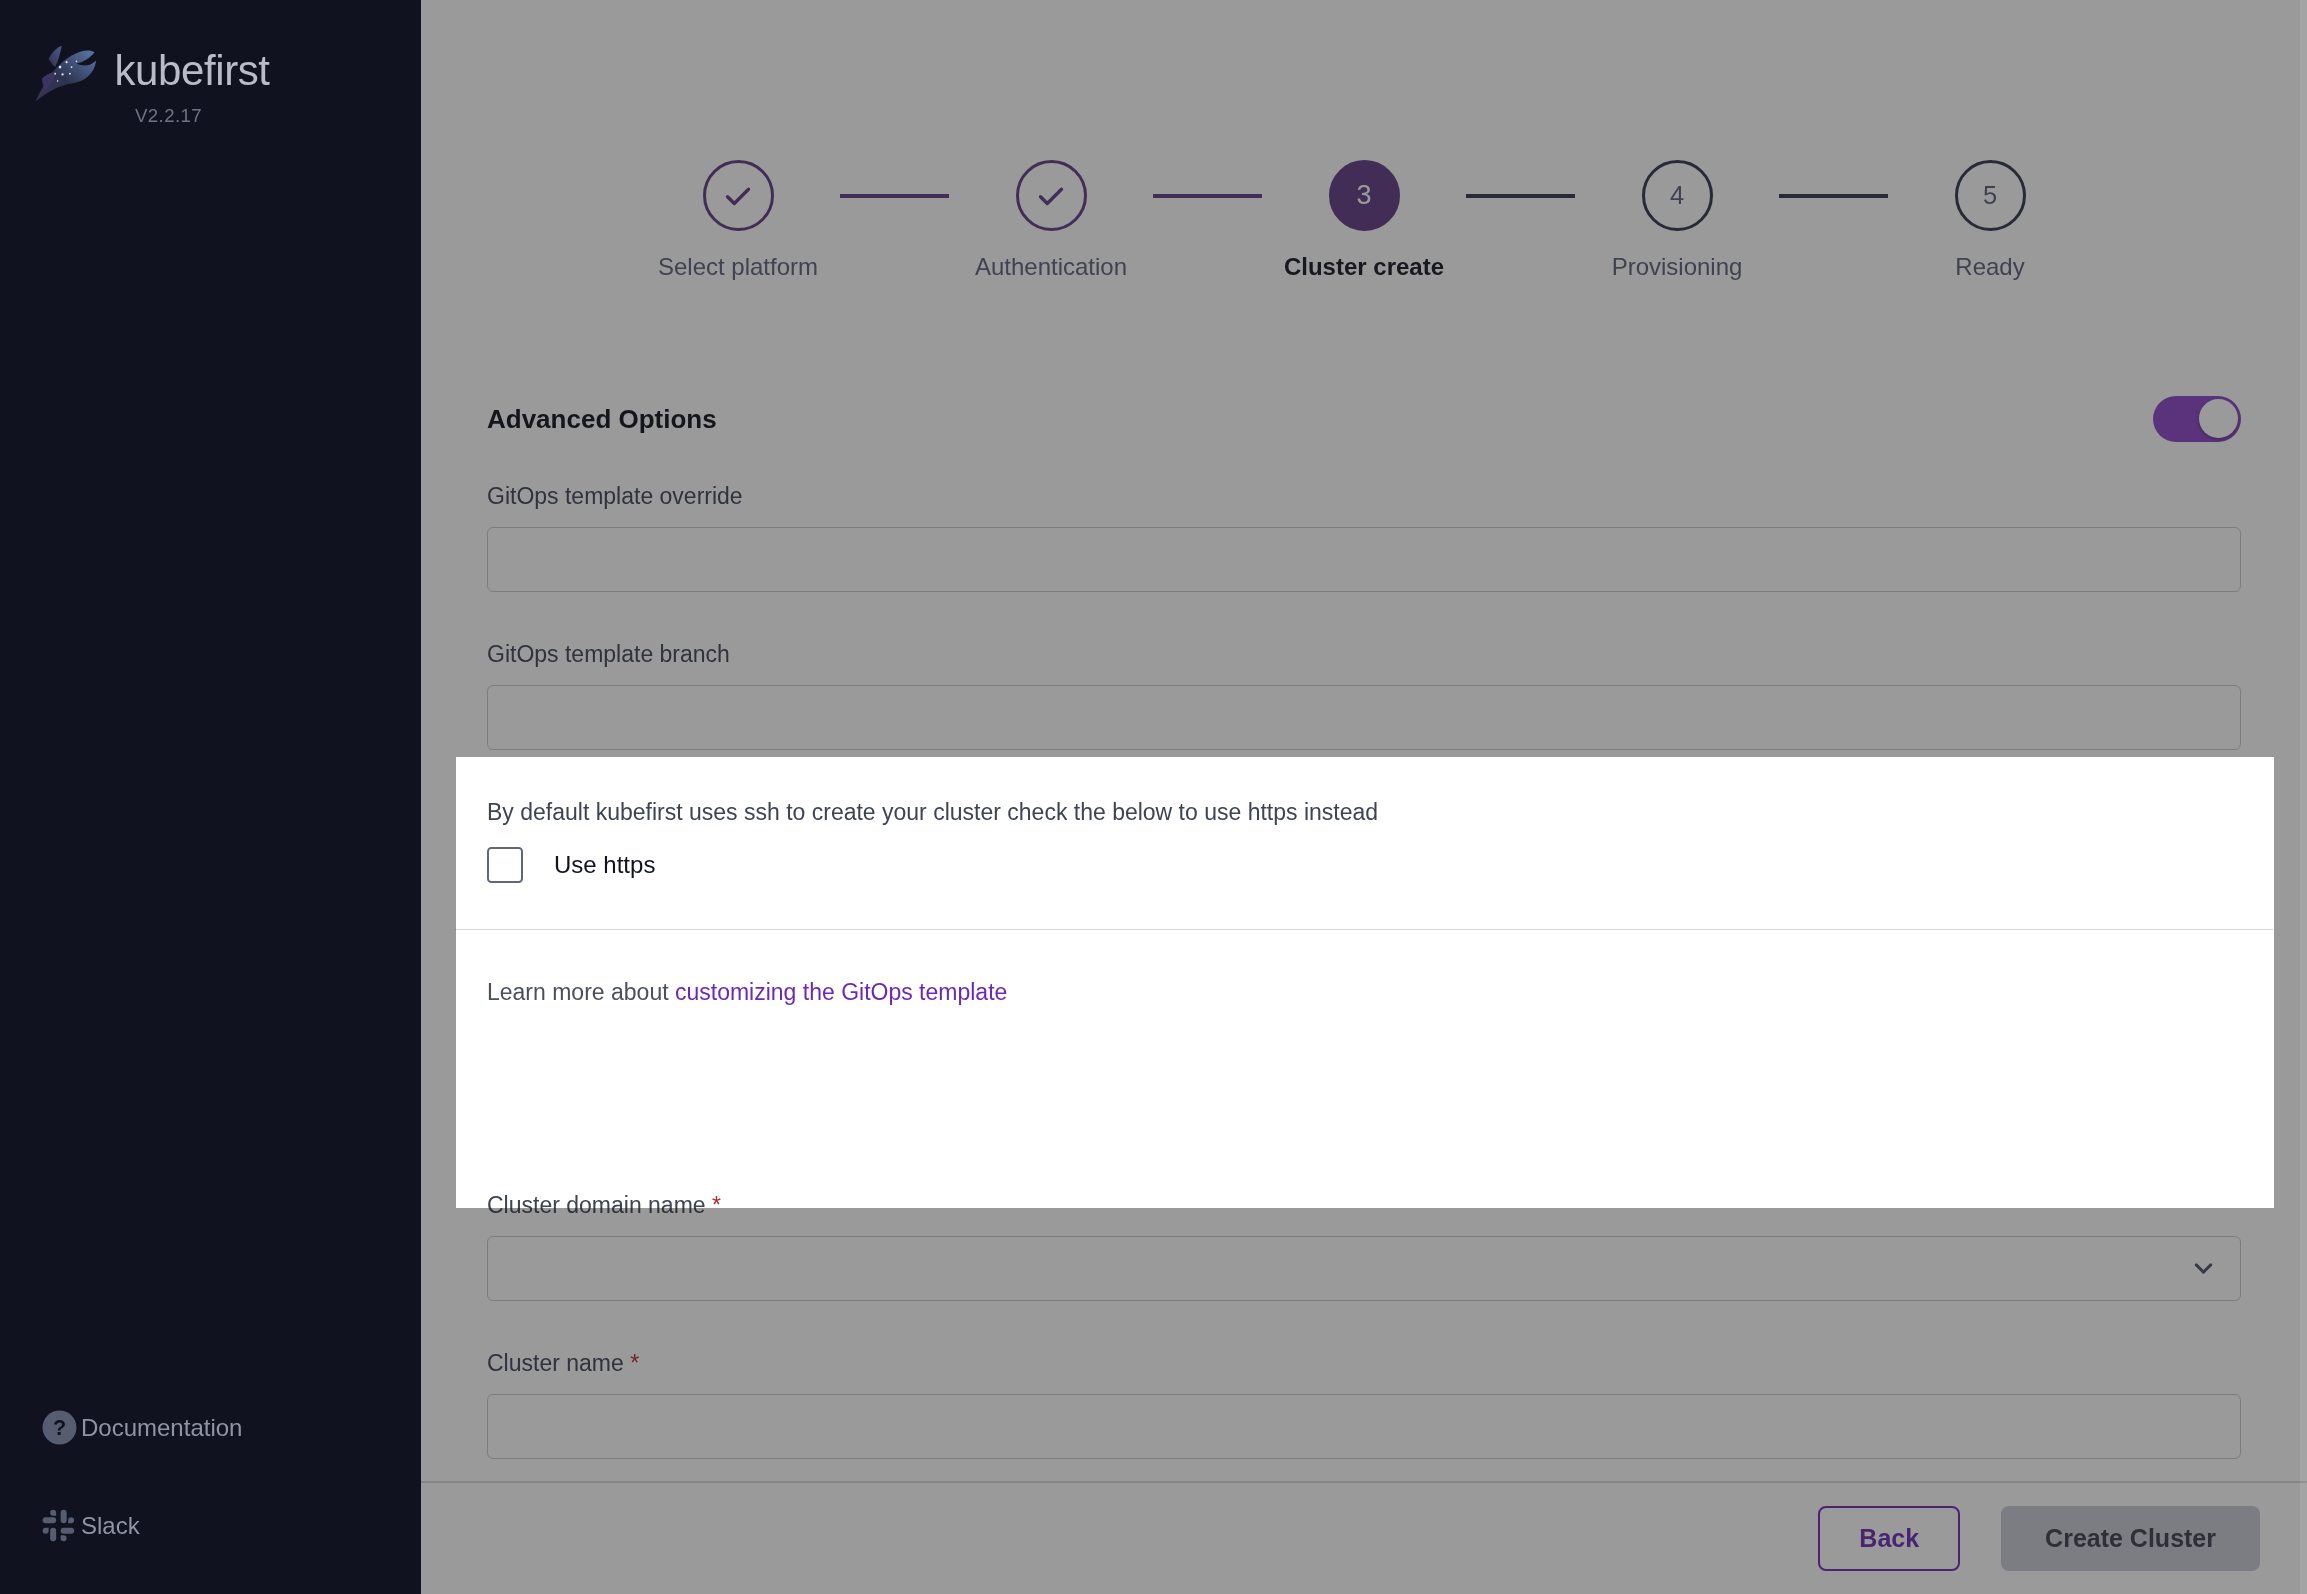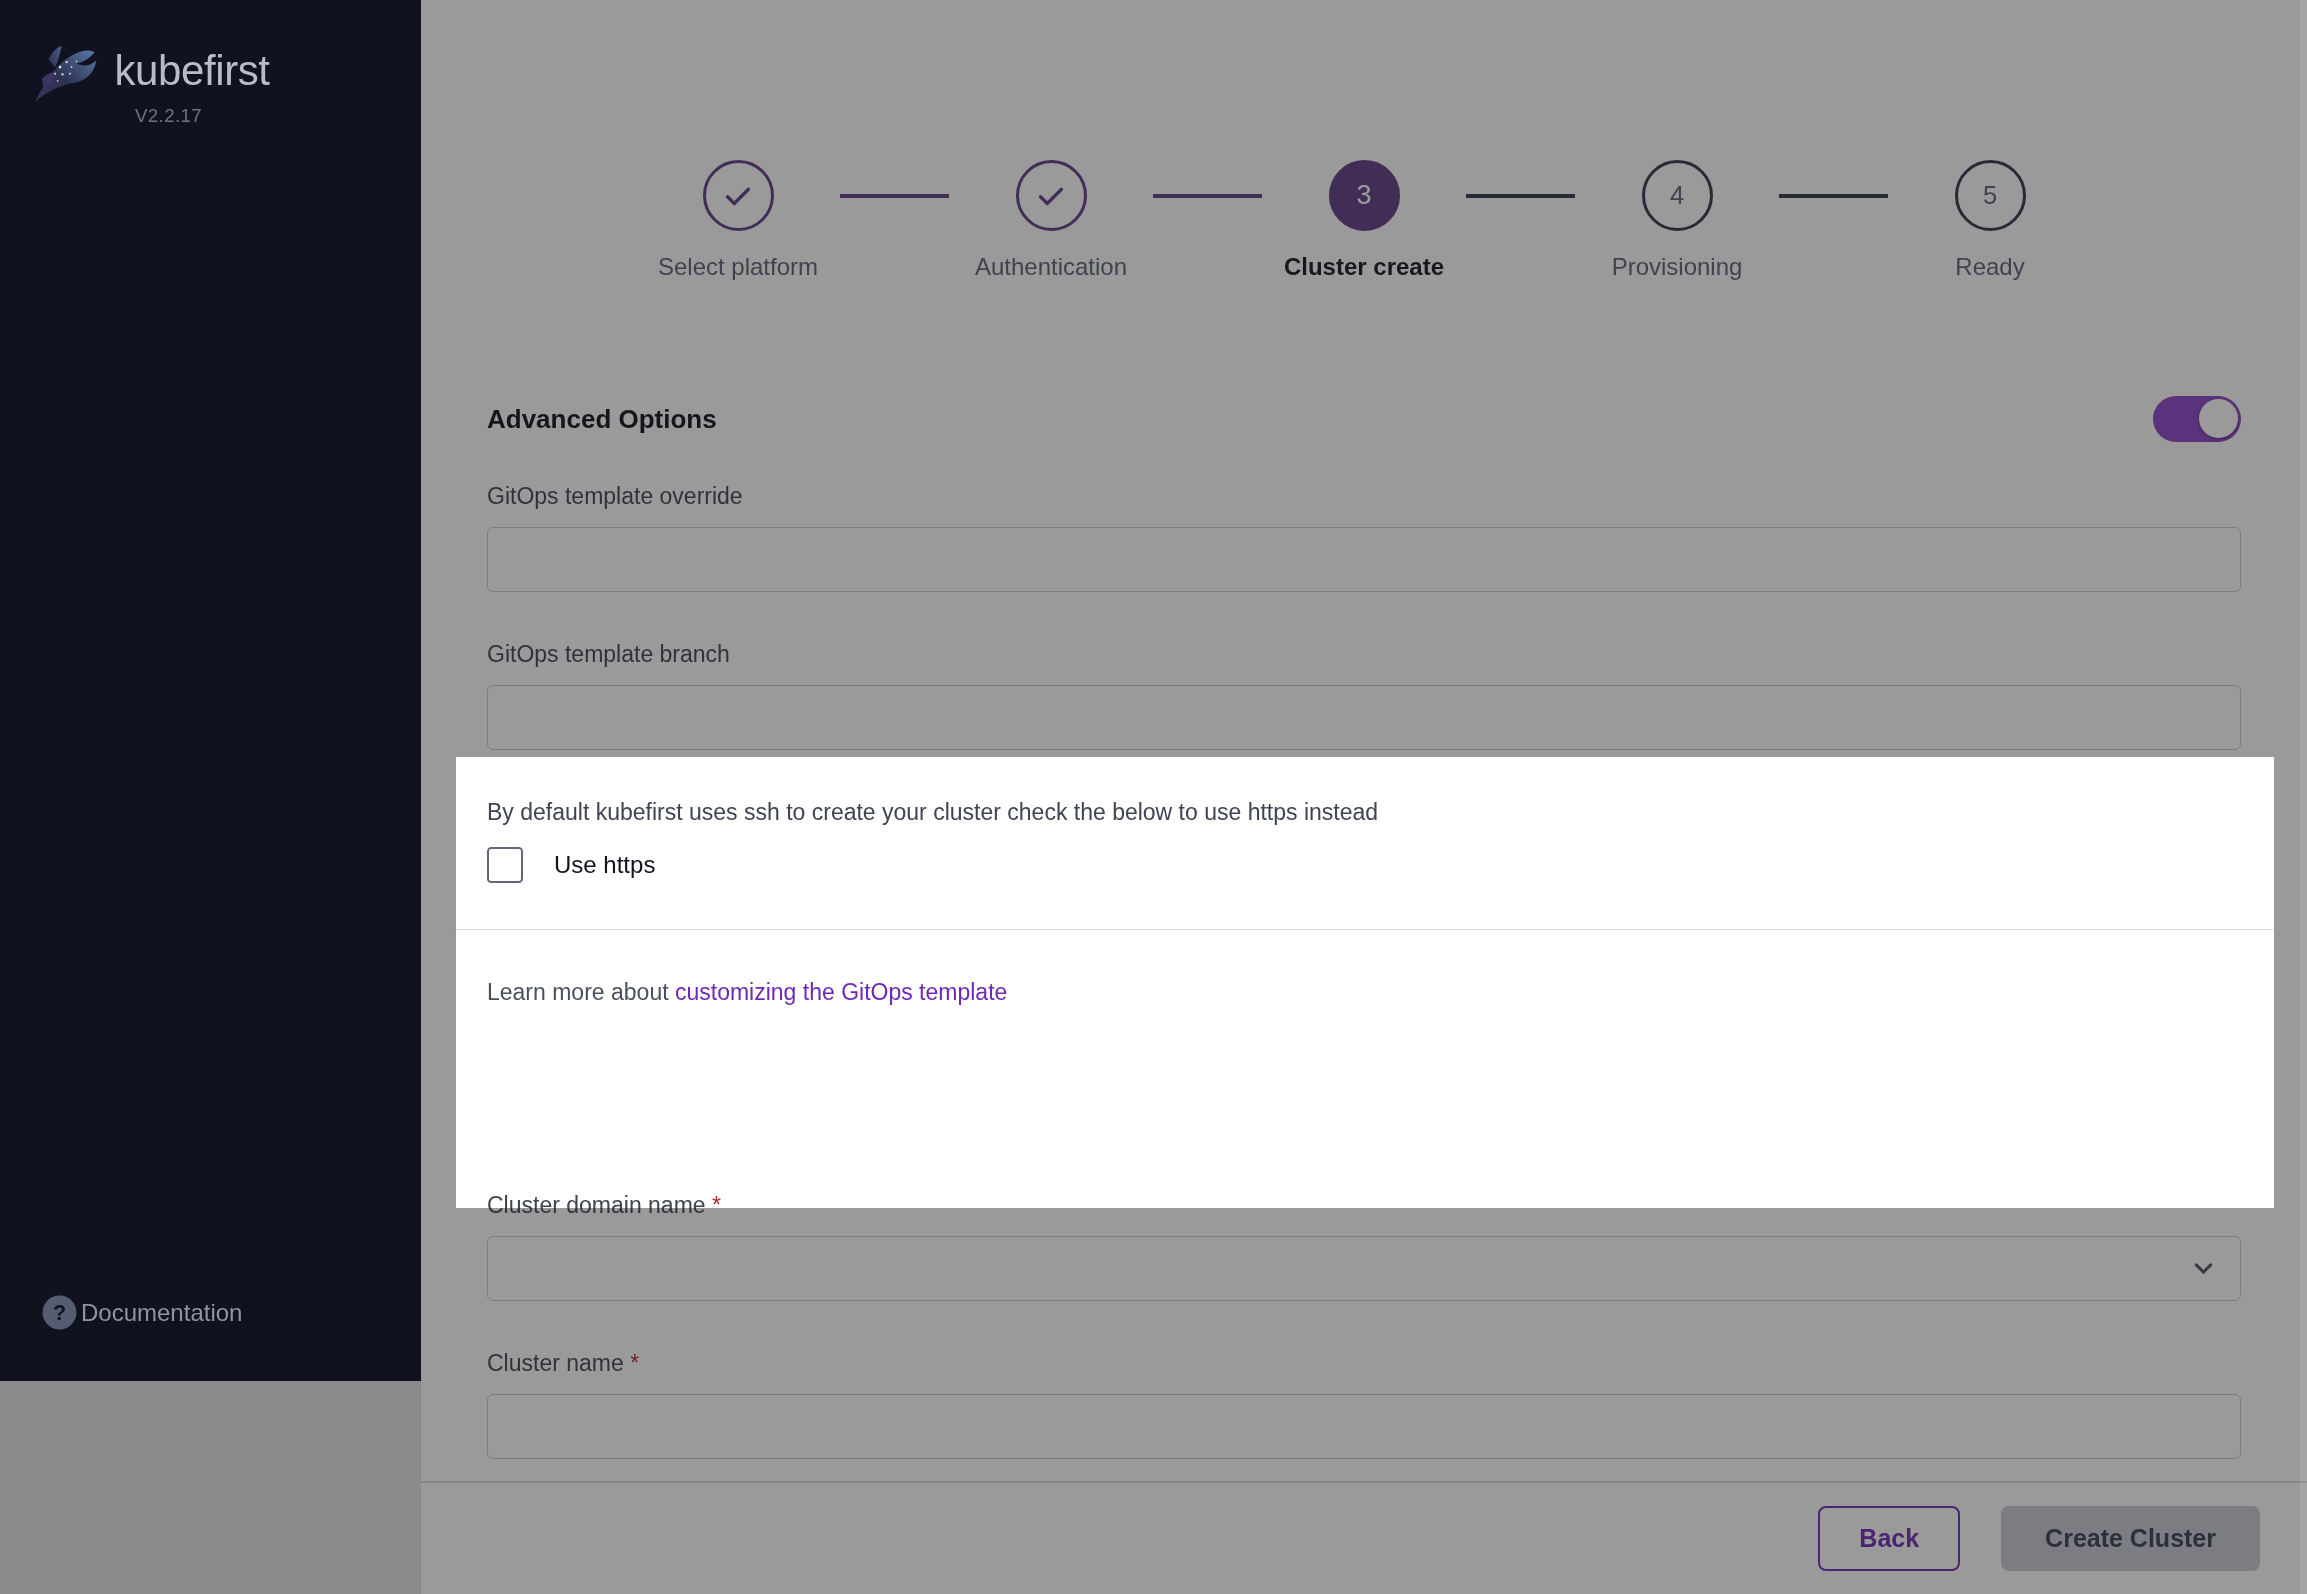--- a/index.html
+++ b/index.html
@@ -7,21 +7,21 @@
     width: 2307px; height: 1594px;
     font-family: "Liberation Sans", sans-serif;
     overflow: hidden;
     background: #8b8b8d;
   }
 
   .app { position: relative; width: 2307px; height: 1594px; display: flex; }
 
   
   .sidebar {
-    width: 421px; height: 1381px;
+    width: 421px; height: 1594px;
     background: #10131f;
     position: relative;
     flex: 0 0 421px;
     z-index: 5;
   }
   .logo-wrap {
     display: flex; align-items: flex-start;
     padding: 31px 0 0 24px;
   }
   .logo-mark { width: 82px; height: 82px; flex: 0 0 82px; }
@@ -220,20 +220,31 @@
     <div class="sidebar-bottom">
       <div class="side-link">
         <span class="side-icon">
           <svg viewBox="0 0 24 24" width="37" height="37">
             <circle cx="12" cy="12" r="11" fill="#565d70"></circle>
             <text x="12" y="17" font-size="14" font-family="Liberation Sans, sans-serif" font-weight="700" fill="#10131f" text-anchor="middle">?</text>
           </svg>
         </span>
         <span class="side-label">Documentation</span>
       </div>
+      <div class="side-link">
+        <span class="side-icon">
+          <svg viewBox="0 0 24 24" width="36" height="36" fill="#565d70">
+            <path d="M5.1 15.1a2 2 0 1 1-2-2h2v2zm1 0a2 2 0 0 1 4 0v5a2 2 0 0 1-4 0v-5z"></path>
+            <path d="M8.1 5.1a2 2 0 1 1 2-2v2h-2zm0 1a2 2 0 0 1 0 4h-5a2 2 0 0 1 0-4h5z"></path>
+            <path d="M18.1 8.1a2 2 0 1 1 2 2h-2v-2zm-1 0a2 2 0 0 1-4 0v-5a2 2 0 0 1 4 0v5z"></path>
+            <path d="M15.1 18.1a2 2 0 1 1-2 2v-2h2zm0-1a2 2 0 0 1 0-4h5a2 2 0 0 1 0 4h-5z"></path>
+          </svg>
+        </span>
+        <span class="side-label">Slack</span>
+      </div>
     </div>
   </aside>
 
   <section class="main">
     <div class="topbar"></div>
 
     <div class="content">
 
       <div class="stepper">
 

